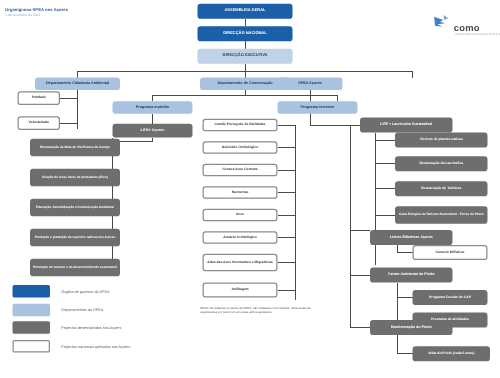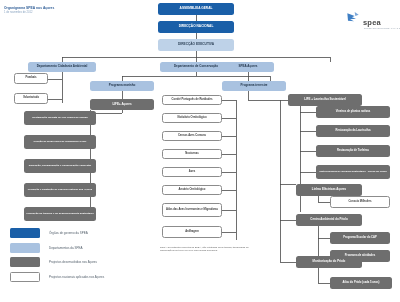--- a/index.html
+++ b/index.html
@@ -136,21 +136,21 @@
   <div id="title-block">
     <div id="title-main">Organigrama SPEA nos Açores</div>
     <div id="title-sub">1 de novembro de 2012</div>
   </div>
 
   <div id="logo">
     <svg width="16" height="16" viewBox="0 0 24 24" style="position:absolute;left:0;top:2px;">
       <path d="M2 5 L13 9 L9 11 L15 13 L6 14 L12 17 L3 16 Z" fill="#3f7fc4"></path>
       <path d="M13 3 L19 7 L14 9 Z" fill="#7aa6d8"></path>
     </svg>
-    <div id="logo-word">spea</div>
+    <div id="logo-word">como</div>
     <div id="logo-tag">SOCIEDADE PORTUGUESA PARA O ESTUDO DAS AVES</div>
   </div>
 
   <div class="node org" style="left:158px;top:3px;width:76px;height:12px;font-size:3.2px;">ASSEMBLEIA GERAL</div>
   <div class="node org" style="left:158px;top:21px;width:76px;height:12px;font-size:3.2px;">DIRECÇÃO NACIONAL</div>
   <div class="node org-light" style="left:158px;top:39px;width:76px;height:12px;font-size:3.2px;">DIRECÇÃO EXECUTIVA</div>
 
   <div class="node dept" style="left:28px;top:62px;width:68px;height:10px;font-size:3px;">Departamento Cidadania Ambiental</div>
   <div class="node dept" style="left:160px;top:62px;width:72px;height:10px;font-size:3px;">Departamento de Conservação</div>
   <div class="node dept" style="left:222px;top:62px;width:52px;height:10px;font-size:3px;">SPEA Açores</div>

